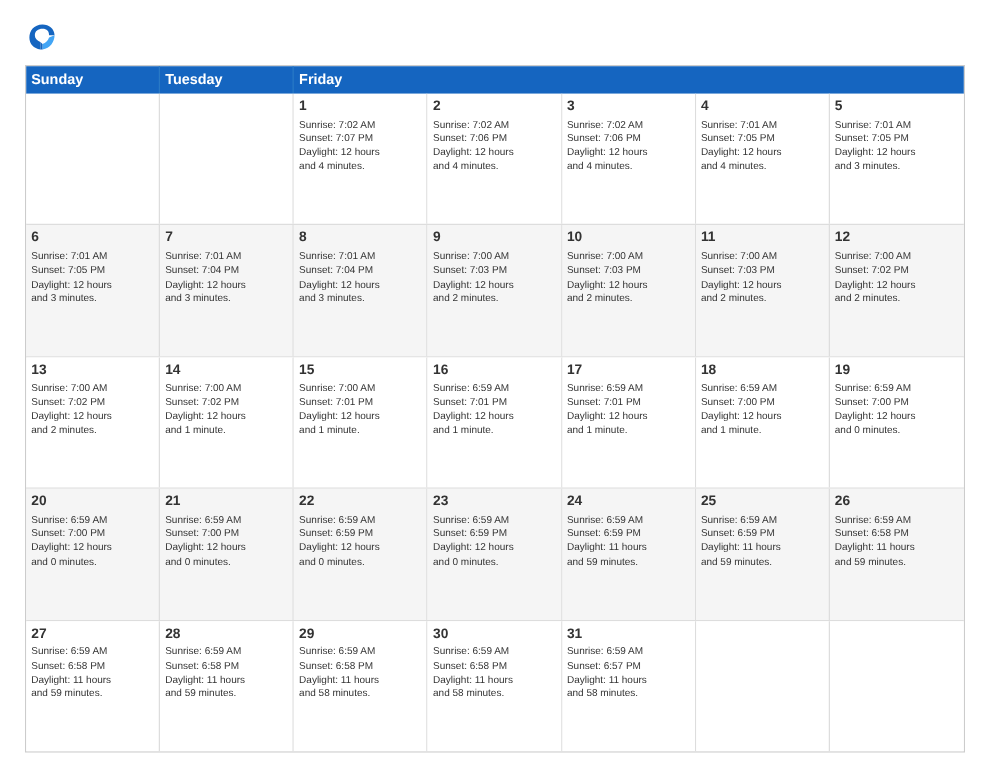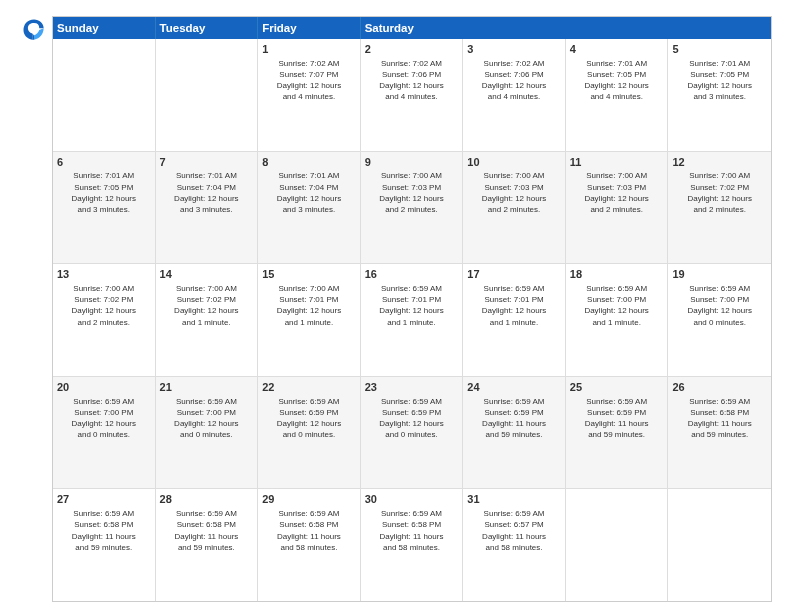--- a/index.html
+++ b/index.html
@@ -8,21 +8,21 @@
       background: #fff;
       width: 792px;
       height: 612px;
       overflow: hidden;
     }
     .page {
       width: 792px;
       height: 612px;
       padding: 16px 20px 10px 20px;
       display: flex;
-      flex-direction: row;
+      flex-direction: column;
     }
     .header {
       display: flex;
       justify-content: space-between;
       align-items: flex-start;
       margin-bottom: 8px;
     }
     .logo {
       display: flex;
       align-items: center;
@@ -99,21 +99,20 @@
     .day-num {
       font-size: 11px;
       font-weight: bold;
       display: block;
       margin-bottom: 1px;
     }
     .cell-text {
       font-size: 8px;
       color: #333;
       line-height: 1.4;
-      text-align: center;
     }
   </style>
 </head>
 <body>
 
 <div class="page">
   <div class="header">
     <div class="logo">
       <svg class="logo-icon" viewBox="0 0 32 32">
         <path d="M16 4 C8 4 4 10 4 16 C4 22 8 26 14 27 L14 20 C11 19 9 17 9 14 C9 10 12 8 16 8 C20 8 22 10 22 14 L27 14 C27 8 22 4 16 4Z" fill="#1565c0"></path>
@@ -129,21 +128,20 @@
       <div class="month-title"></div>
       <div class="location-title"></div>
     </div>
   </div>
 
   <div class="calendar">
     <div class="cal-header">
     <div class="cal-header-cell">Sunday</div>
         <div class="cal-header-cell">Tuesday</div>
         <div class="cal-header-cell">Friday</div>
-        <div class="cal-header-cell">Saturday</div>
       </div>
     <div class="cal-body">
     <div class="cal-row">
           <div class="cal-cell"></div>
           <div class="cal-cell"></div>
           <div class="cal-cell">
             <span class="day-num">1</span>
             <div class="cell-text" style="white-space: pre-line;">Sunrise: 7:02 AM
 Sunset: 7:07 PM
 Daylight: 12 hours

